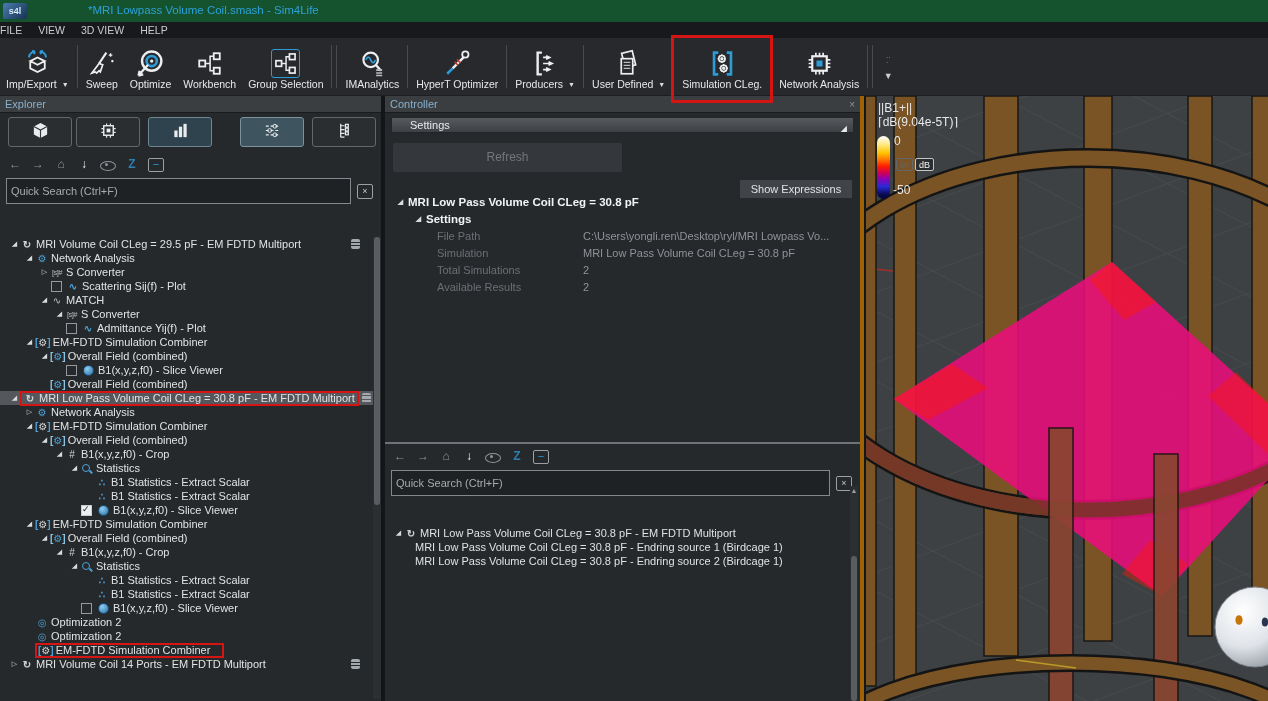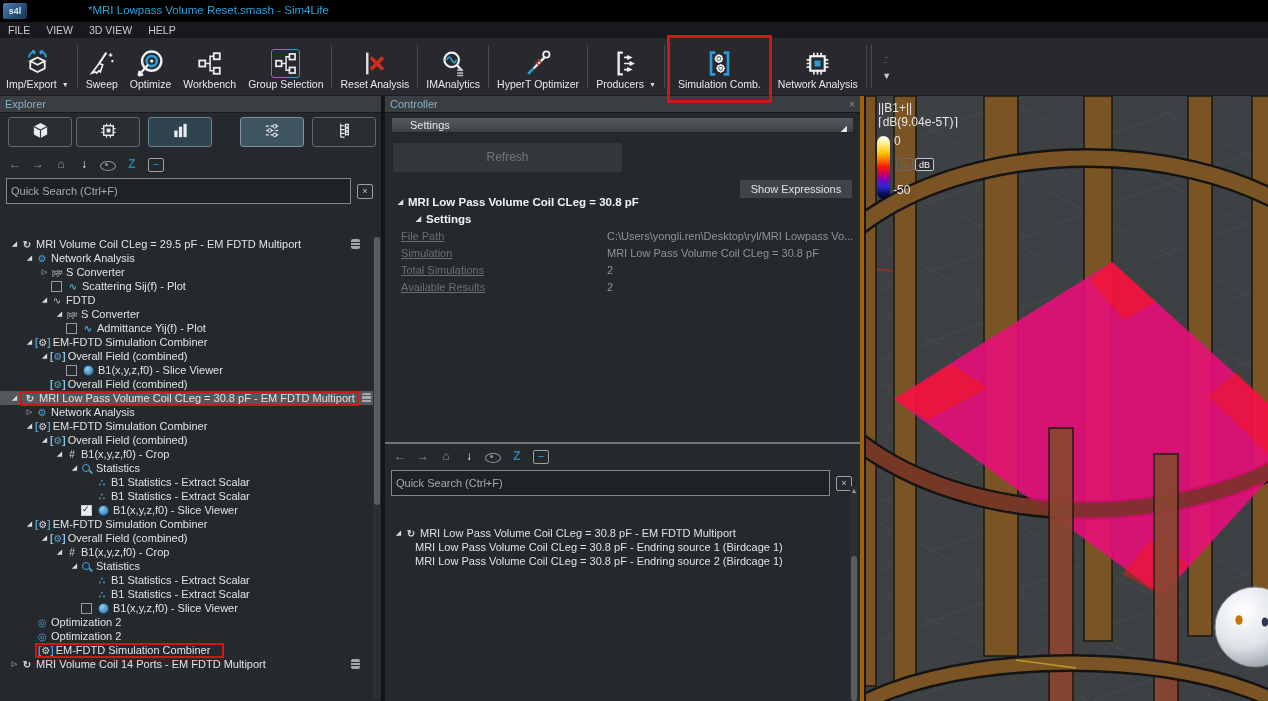--- a/index.html
+++ b/index.html
@@ -1,22 +1,22 @@
 <!DOCTYPE html>
 <html><head>
 <meta charset="utf-8">
 <style>
   html,body{margin:0;padding:0;background:#000;}
   #app{position:relative;width:1268px;height:701px;background:#141719;font-family:"Liberation Sans",sans-serif;overflow:hidden;color:#dcdee0;-webkit-font-smoothing:antialiased;}
   
-  .titlebar{position:absolute;left:0;top:0;width:100%;height:22px;background:#000000;}
+  .titlebar{position:absolute;left:0;top:0;width:100%;height:22px;background:#14532d;}
   .logo{position:absolute;left:3px;top:3px;width:24px;height:16px;background:linear-gradient(135deg,#4a7cb0,#16324e);border-radius:2px;color:#d6e8f5;font-size:9px;font-weight:bold;text-align:center;line-height:16px;}
   .wtitle{position:absolute;left:88px;top:4px;font-size:11.5px;color:#2da0da;white-space:nowrap;}
   
-  .menubar{position:absolute;left:0;top:22px;width:100%;height:16px;background:#17191c;display:flex;align-items:center;gap:16px;padding-left:8px;box-sizing:border-box;}
+  .menubar{position:absolute;left:0;top:22px;width:100%;height:16px;background:#17191c;display:flex;align-items:center;gap:16px;box-sizing:border-box;}
   .menu-item{font-size:10.5px;color:#c9cbcd;}
   
   .toolbar{position:absolute;left:0;top:38px;width:100%;height:58px;background:#27292c;display:flex;align-items:stretch;box-sizing:border-box;border-bottom:1px solid #1c1e20;}
   .tb-item{display:flex;flex-direction:column;align-items:center;justify-content:flex-end;padding:15px 6px 5px;position:relative;}
   .tb-icon{height:36px;display:flex;align-items:center;justify-content:center;}
   .tb-icon svg{width:29px;height:29px;}
   .tb-icon.boxed{border:1.5px solid #2e9bd6;border-radius:3px;}
   .tb-icon.boxed svg{width:27px;height:27px;}
   .tb-label{font-size:10.5px;color:#e6e8e9;white-space:nowrap;display:flex;align-items:center;}
   .tb-dd{font-size:7px;color:#dcdee0;margin-left:5px;}
@@ -80,21 +80,21 @@
   .ti-scatter{color:#4aa3d8;font-weight:bold;}
   .ti-target{color:#4aa3d8;}
   
   .setbar{position:absolute;left:6px;right:6px;top:21px;height:16px;background:linear-gradient(#56595d,#3d4044);border:1px solid #232527;font-size:11px;color:#e8eaeb;line-height:15px;padding-left:18px;box-sizing:border-box;}
   .setbar .tri{position:absolute;right:6px;top:3px;font-size:8px;color:#e8eaeb;}
   .bigbtn{position:absolute;left:8px;top:47px;width:229px;height:29px;background:#34373b;border-radius:2px;color:#73777b;font-size:12px;text-align:center;line-height:29px;}
   .smallbtn{position:absolute;right:8px;top:84px;width:112px;height:18px;background:#404448;color:#e0e2e4;font-size:11px;text-align:center;line-height:18px;}
   .ctree{position:absolute;left:0;top:97px;right:10px;}
   .ctitle{display:flex;align-items:center;height:17px;font-size:11.5px;font-weight:bold;color:#f2f3f4;}
   .prow{display:flex;height:17px;align-items:center;font-size:11px;white-space:nowrap;}
-  .plabel{width:222px;padding-left:16px;color:#6b6f73;box-sizing:border-box;flex:none;text-decoration:underline;}
+  .plabel{width:198px;padding-left:52px;color:#6b6f73;box-sizing:border-box;flex:none;}
   .pval{color:#8f9397;}
   .splitter{position:absolute;left:0;right:0;top:346px;height:2px;background:#6f7276;}
   .clist{position:absolute;left:0;top:430px;right:22px;}
   .lrow{display:flex;align-items:center;height:14px;font-size:11px;color:#dfe1e3;white-space:nowrap;}
   
   .vscroll{position:absolute;width:8px;background:#2c2f32;}
   .vscroll .thumb{position:absolute;left:1px;right:1px;background:#595d61;border-radius:3px;}
   .vscroll .up{position:absolute;left:0;right:0;top:1px;text-align:center;font-size:7px;color:#9a9da0;}
   
   #viewport{position:absolute;left:866px;top:96px;width:402px;height:605px;background:#3e4144;overflow:hidden;}
@@ -108,21 +108,21 @@
   .cbtn.dim{border:1px solid #64676a;color:#64676a;}
   .cbtn.on{border:1px solid #c2c5c8;color:#f4f5f6;background:#2b2e31;}
 </style>
 </head>
 <body>
 
 <div id="app">
 
   <div class="titlebar">
     <div class="logo">s4l</div>
-    <div class="wtitle">*MRI Lowpass Volume Reset.smash - Sim4Life</div>
+    <div class="wtitle">*MRI Lowpass Volume Coil.smash - Sim4Life</div>
   </div>
 
   <div class="menubar">
       <div class="menu-item">FILE</div>
       <div class="menu-item">VIEW</div>
       <div class="menu-item">3D VIEW</div>
       <div class="menu-item">HELP</div>
     </div>
 
   <div class="toolbar">
@@ -173,29 +173,20 @@
           <svg viewBox="0 0 24 24">
             <rect x="3.5" y="9.5" width="5" height="5" fill="none" stroke="#eceeef" stroke-width="1.5"></rect>
             <rect x="15.5" y="3.5" width="5" height="5" fill="none" stroke="#eceeef" stroke-width="1.5"></rect>
             <rect x="15.5" y="15.5" width="5" height="5" fill="none" stroke="#eceeef" stroke-width="1.5"></rect>
             <path d="M8.5 12h4V6h3M12.5 12v6h3" fill="none" stroke="#eceeef" stroke-width="1.3"></path>
           </svg>
         </div>
         <div class="tb-label">Group Selection</div>
       </div>
       <div class="tb-sep"></div>
-      <div class="tb-item">
-        <div class="tb-icon">
-          <svg viewBox="0 0 24 24">
-            <path d="M6 3v18" stroke="#dfe1e3" stroke-width="2"></path>
-            <path d="M9 7l10 10M19 7L9 17" stroke="#d22b20" stroke-width="3"></path>
-          </svg>
-        </div>
-        <div class="tb-label">Reset Analysis</div>
-      </div>
       <div class="tb-sep"></div>
       <div class="tb-item">
         <div class="tb-icon">
           <svg viewBox="0 0 24 24">
             <circle cx="10.5" cy="9" r="6" fill="none" stroke="#eceeef" stroke-width="1.8"></circle>
             <path d="M6.5 9q2-4.5 4 0t4 0" fill="none" stroke="#2e9bd6" stroke-width="1.5"></path>
             <path d="M15 13.5L19 18" stroke="#eceeef" stroke-width="2"></path>
             <path d="M15 17.5h5M15 19.8h5M15 22h5" stroke="#b8bcbe" stroke-width="1.3"></path>
           </svg>
         </div>
@@ -217,36 +208,48 @@
       <div class="tb-item">
         <div class="tb-icon">
           <svg viewBox="0 0 24 24">
             <path d="M9 3H5.5v18H9" fill="none" stroke="#eceeef" stroke-width="2"></path>
             <path d="M10 7h5M12.5 5.5L15.5 7l-3 1.5M10 12h7M14.5 10.5L17.5 12l-3 1.5M10 17h5M12.5 15.5L15.5 17l-3 1.5" fill="none" stroke="#eceeef" stroke-width="1.4"></path>
           </svg>
         </div>
         <div class="tb-label">Producers<span class="tb-dd">▼</span></div>
       </div>
       <div class="tb-sep"></div>
+      <div class="tb-item">
+        <div class="tb-icon">
+          <svg viewBox="0 0 24 24">
+            <g transform="rotate(-14 12 10)">
+              <rect x="8" y="2.5" width="9" height="12" fill="none" stroke="#eceeef" stroke-width="1.4"></rect>
+            </g>
+            <rect x="6" y="8" width="9.5" height="12.5" fill="#27292c" stroke="#eceeef" stroke-width="1.4"></rect>
+            <path d="M8 11h5.5M8 13.5h5.5M8 16h5.5" stroke="#b8bcbe" stroke-width="1"></path>
+          </svg>
+        </div>
+        <div class="tb-label">User Defined<span class="tb-dd">▼</span></div>
+      </div>
       <div class="tb-sep"></div>
       <div class="tb-item annotated">
         <div class="tb-icon">
           <svg viewBox="0 0 24 24">
             <path d="M8.5 3H5v18h3.5M15.5 3H19v18h-3.5" fill="none" stroke="#2e9bd6" stroke-width="2.2"></path>
             <g stroke="#eceeef" stroke-width="1.3" fill="none">
               <circle cx="11.5" cy="8" r="2.6"></circle>
               <circle cx="11.5" cy="8" r="0.8"></circle>
               <path d="M11.5 4.4v1.2M11.5 10.4v1.2M7.9 8h1.2M14.6 8h-1.2M9.2 5.7l.8.8M13.8 5.7l-.8.8M9.2 10.3l.8-.8M13.8 10.3l-.8-.8"></path>
               <circle cx="13" cy="16" r="2.6"></circle>
               <circle cx="13" cy="16" r="0.8"></circle>
               <path d="M13 12.4v1.2M13 18.4v1.2M9.4 16h1.2M16.6 16h-1.2M10.7 13.7l.8.8M15.3 13.7l-.8.8M10.7 18.3l.8-.8M15.3 18.3l-.8-.8"></path>
             </g>
           </svg>
         </div>
-        <div class="tb-label">Simulation Comb.</div>
+        <div class="tb-label">Simulation CLeg.</div>
       </div>
       <div class="tb-sep"></div>
       <div class="tb-item">
         <div class="tb-icon">
           <svg viewBox="0 0 24 24">
             <rect x="6" y="6" width="12" height="12" fill="none" stroke="#eceeef" stroke-width="1.8"></rect>
             <rect x="9.5" y="9.5" width="5" height="5" fill="#2e9bd6"></rect>
             <path d="M9 6V3M12 6V3M15 6V3M9 21v-3M12 21v-3M15 21v-3M6 9H3M6 12H3M6 15H3M21 9h-3M21 12h-3M21 15h-3" stroke="#eceeef" stroke-width="1.4"></path>
           </svg>
         </div>
@@ -336,21 +339,21 @@
         </div>
         <div class="trow" style="padding-left: 39px;">
           <span class="exp"></span>
           <span class="chk"></span>
           <span class="ti ti-plot">∿</span>
           <span class="tlabel">Scattering Sij(f) - Plot</span>
         </div>
         <div class="trow" style="padding-left: 39px;">
           <span class="exp">◢</span>
           <span class="ti ti-wave">∿</span>
-          <span class="tlabel">FDTD</span>
+          <span class="tlabel">MATCH</span>
         </div>
         <div class="trow" style="padding-left: 54px;">
           <span class="exp">◢</span>
           <span class="ti ti-sconv">[s]#</span>
           <span class="tlabel">S Converter</span>
         </div>
         <div class="trow" style="padding-left: 54px;">
           <span class="exp"></span>
           <span class="chk"></span>
           <span class="ti ti-plot">∿</span>

